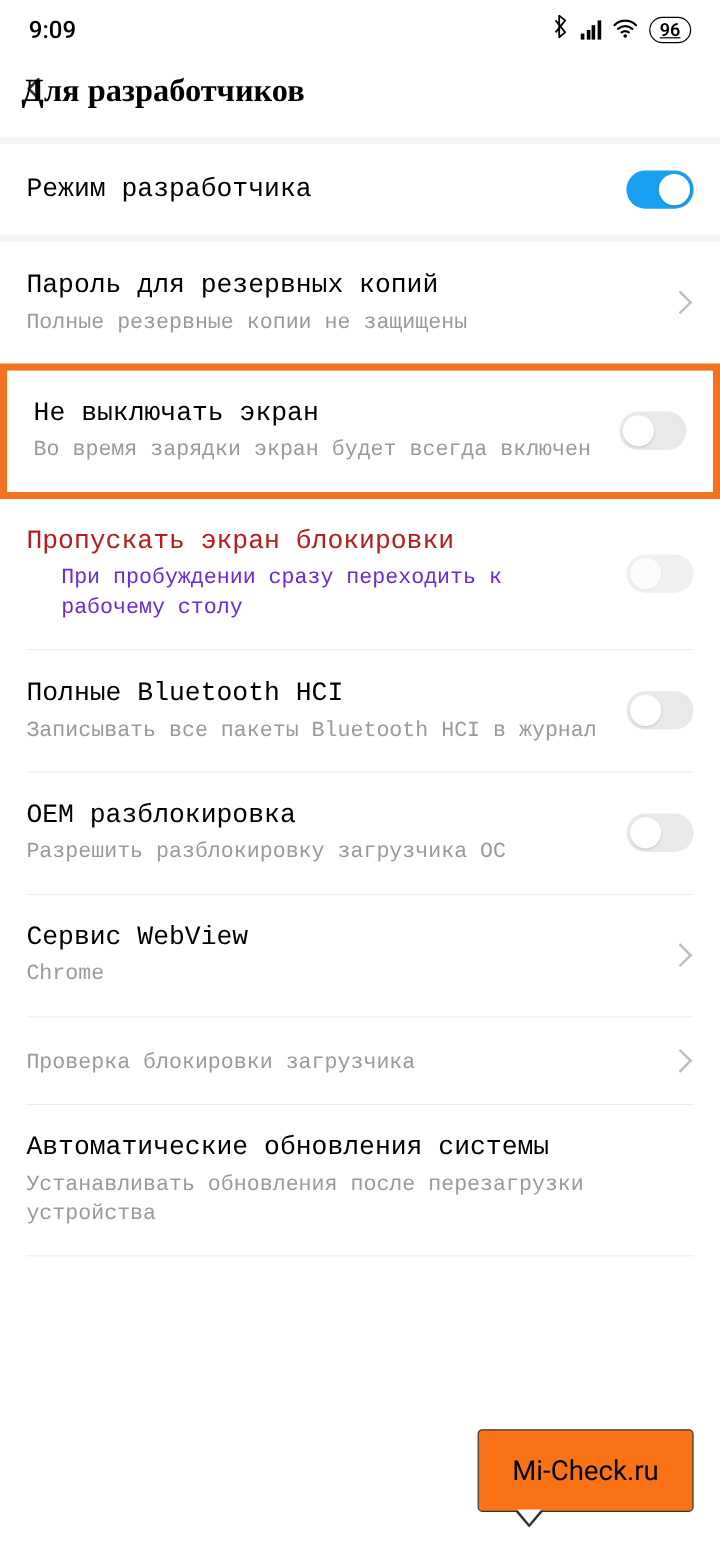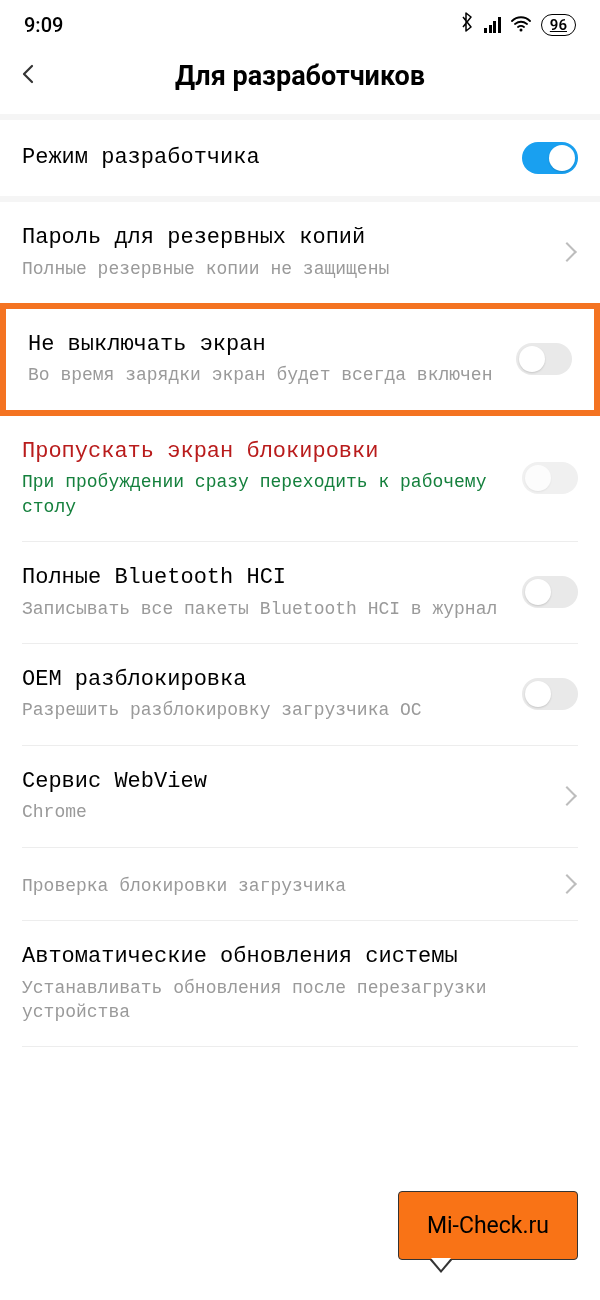--- a/index.html
+++ b/index.html
@@ -30,24 +30,25 @@
   line-height: 20px;
 }
 .header {
   display: flex;
   align-items: center;
   padding: 16px 18px 22px;
 }
 .header .back { width: 44px; font-size: 28px; color:#333; }
 .header .title {
   flex: 1;
-  text-align: center;
+  text-align: left;
   font-size: 27px;
   font-weight: 700;
   margin-left: -44px;
+  font-family: Liberation Serif, serif;
 }
 .sep { height: 6px; background: #f5f5f5; }
 .thin-sep { height: 1px; background: #ededed; margin: 0 22px; }
 .row {
   display: flex;
   align-items: center;
   padding: 22px 22px;
   background: #fff;
   font-family: Liberation Mono, monospace;
 }
@@ -57,21 +58,21 @@
   color: #000;
   line-height: 1.3;
 }
 .row-sub {
   font-size: 18px;
   color: #9a9a9a;
   margin-top: 4px;
   line-height: 1.35;
 }
 .disabled .row-title { color: #b91c1c; }
-.disabled .row-sub { color: #15803d; }
+.disabled .row-sub { color: #6d28d9; margin-left: 29px; }
 .chevron {
   width: 14px; height: 14px;
   border-top: 2px solid #bdbdbd;
   border-right: 2px solid #bdbdbd;
   transform: rotate(45deg);
   margin-right: 4px;
 }
 .toggle {
   width: 56px; height: 32px;
   border-radius: 16px;

